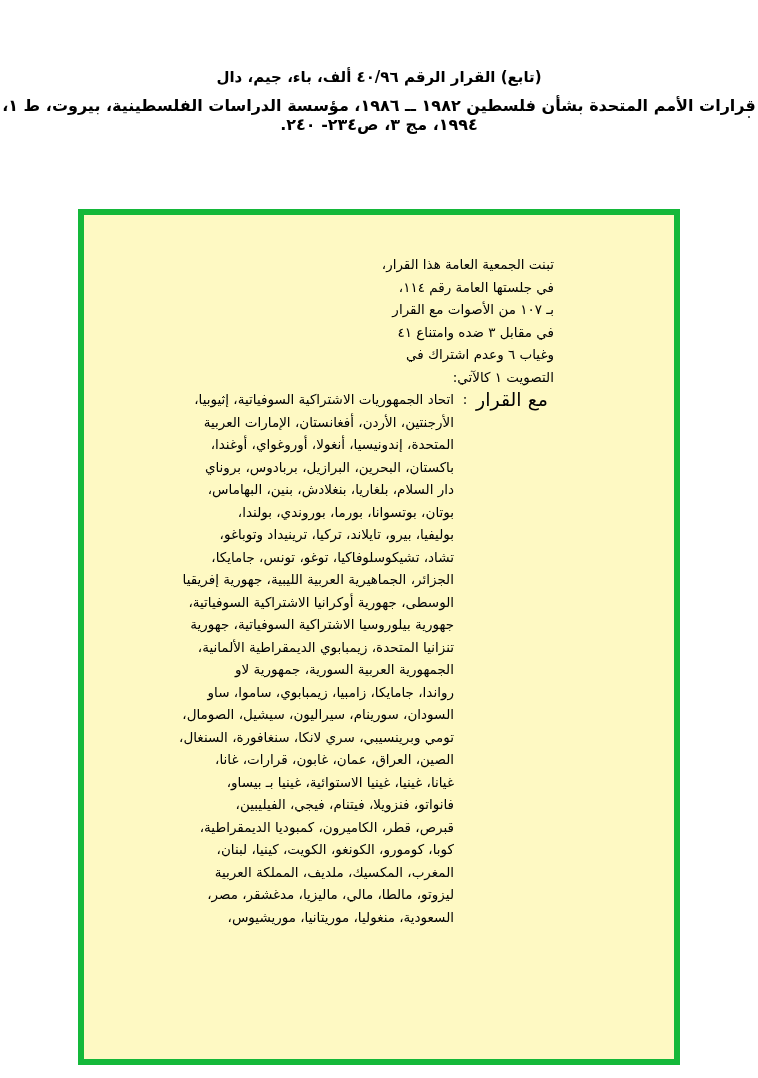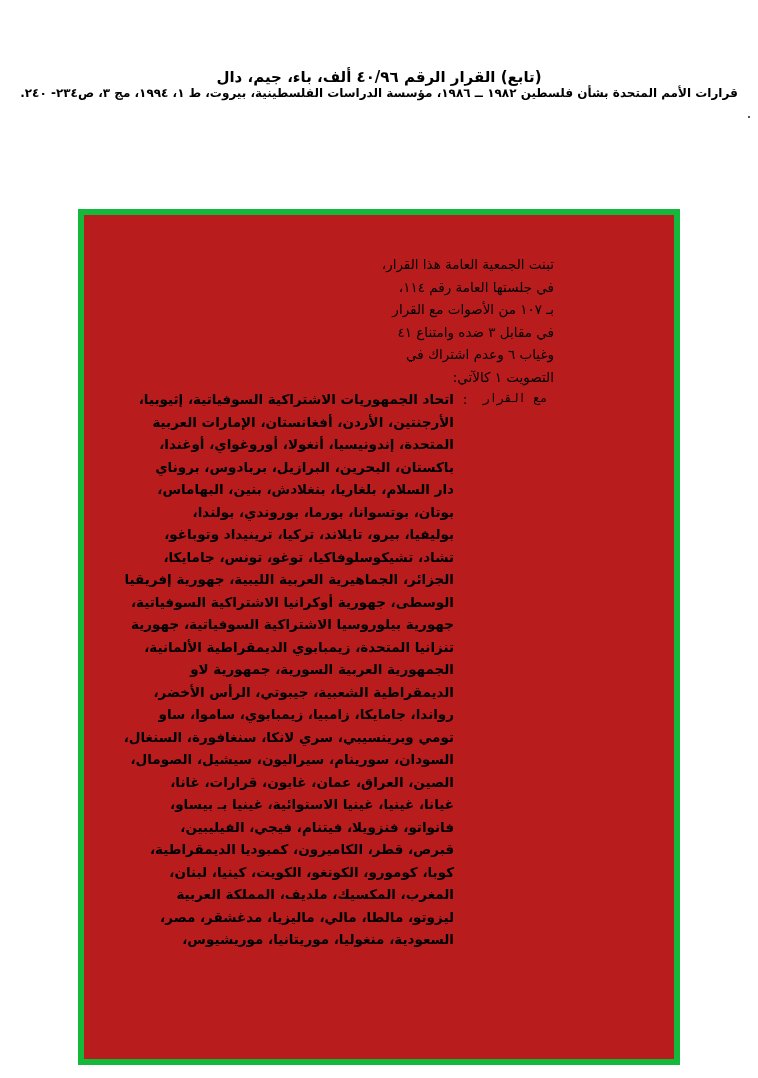--- a/index.html
+++ b/index.html
@@ -33,32 +33,33 @@
     text-align: center;
     font-weight: bold;
     font-size: 15px;
     margin-top: 68px;
     direction: rtl;
     letter-spacing: 0px;
   }
   .doc-subtitle {
     text-align: center;
     font-weight: bold;
-    font-size: 12px;
+    font-size: 16px;
+    margin-top: 10px;
     direction: rtl;
   }
   .frame {
     position: absolute;
     top: 141px;
     left: 78px;
     width: 602px;
     height: 856px;
     border: 6px solid #14b83a;
     box-sizing: border-box;
-    background: #b91c1c;
+    background: #fef9c3;
   }
   .content {
     position: absolute;
     top: 38px;
     right: 120px;
     left: 80px;
     direction: rtl;
   }
   .intro-lines {
     font-size: 13.5px;
@@ -70,46 +71,44 @@
   .intro-lines div {
     white-space: nowrap;
   }
   .label-row {
     display: flex;
     flex-direction: row;
     direction: rtl;
     margin-top: 0px;
   }
   .label-cell {
-    font-size: 12px;
+    font-size: 19px;
     line-height: 22.5px;
     white-space: nowrap;
     padding-left: 6px;
     width: 78px;
     flex: 0 0 78px;
-    text-align: center;
-    font-family: Liberation Mono, monospace;
+    text-align: left;
   }
   .colon-cell {
     font-size: 13.5px;
     line-height: 22.5px;
     flex: 0 0 10px;
     text-align: center;
   }
   .countries {
     font-size: 13.5px;
     line-height: 22.5px;
     direction: rtl;
     text-align: right;
     flex: 1 1 auto;
     padding-right: 6px;
   }
   .countries div {
     white-space: nowrap;
-    font-weight: bold;
   }
 </style>
 </head>
 <body>
 
 <div class="page">
 
   <div class="corner-dot"></div>
 
   <div class="doc-title">(تابع) القرار الرقم ٤٠/٩٦ ألف، باء، جيم، دال</div>
@@ -137,24 +136,23 @@
           <div>باكستان، البحرين، البرازيل، بربادوس، بروناي</div>
           <div>دار  السلام،  بلغاريا،  بنغلادش،  بنين،  البهاماس،</div>
           <div>بوتان،  بوتسوانا،  بورما،  بوروندي،  بولندا،</div>
           <div>بوليفيا،  بيرو،  تايلاند،  تركيا،  ترينيداد وتوباغو،</div>
           <div>تشاد،  تشيكوسلوفاكيا،  توغو،  تونس،  جامايكا،</div>
           <div>الجزائر، الجماهيرية العربية الليبية، جهورية إفريقيا</div>
           <div>الوسطى،  جهورية أوكرانيا الاشتراكية  السوفياتية،</div>
           <div>جهورية بيلوروسيا الاشتراكية السوفياتية، جهورية</div>
           <div>تنزانيا المتحدة، زيمبابوي الديمقراطية الألمانية،</div>
           <div>الجمهورية  العربية  السورية،  جمهورية  لاو</div>
-          <div>الديمقراطية  الشعبية،  جيبوتي،  الرأس  الأخضر،</div>
           <div>رواندا،  جامايكا،  زامبيا،  زيمبابوي،  ساموا،  ساو</div>
+          <div>السودان،  سورينام،  سيراليون،  سيشيل،  الصومال،</div>
           <div>تومي وبرينسيبي، سري لانكا، سنغافورة، السنغال،</div>
-          <div>السودان،  سورينام،  سيراليون،  سيشيل،  الصومال،</div>
           <div>الصين،  العراق،  عمان،  غابون،  قرارات،  غانا،</div>
           <div>غيانا،  غينيا،  غينيا الاستوائية،  غينيا بـ  بيساو،</div>
           <div>فانواتو،  فنزويلا،  فيتنام،  فيجي،  الفيليبين،</div>
           <div>قبرص،  قطر،  الكاميرون،  كمبوديا الديمقراطية،</div>
           <div>كوبا،  كومورو،  الكونغو،  الكويت،  كينيا،  لبنان،</div>
           <div>المغرب،  المكسيك،  ملديف،  المملكة  العربية</div>
           <div>ليزوتو،  مالطا،  مالي،  ماليزيا،  مدغشقر،  مصر،</div>
           <div>السعودية،  منغوليا،  موريتانيا،  موريشيوس،</div>
         </div>
       </div>

